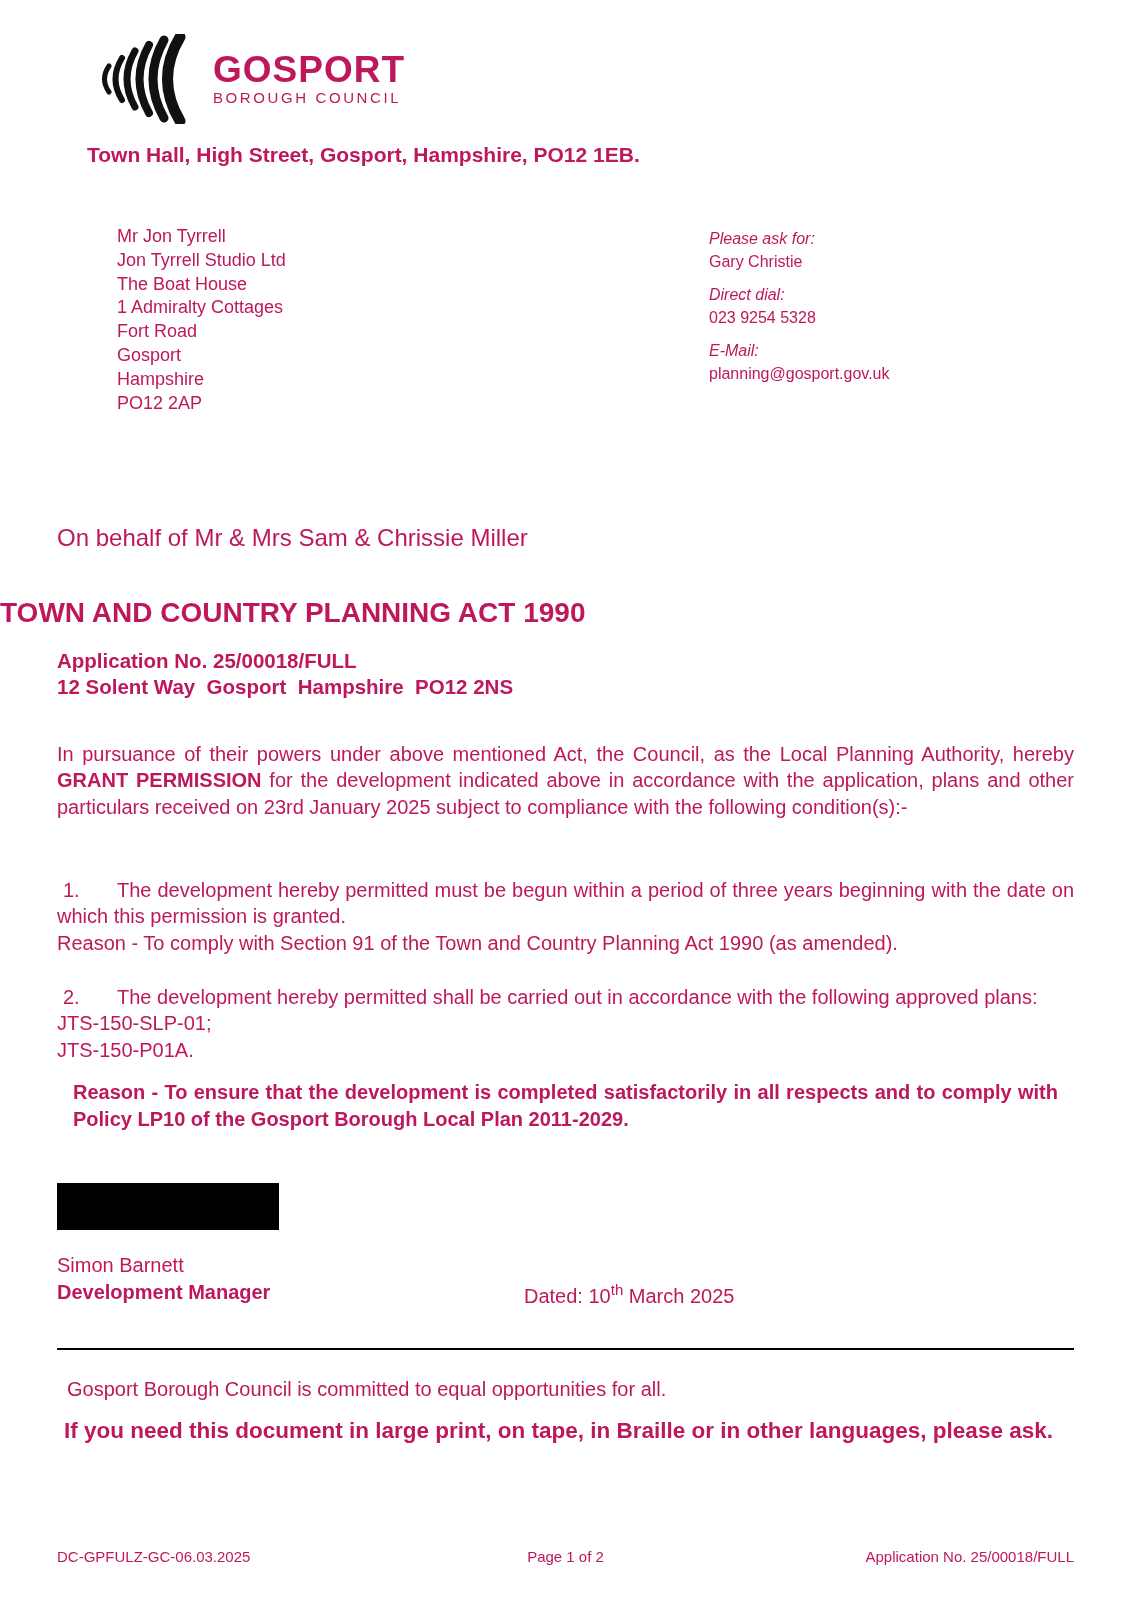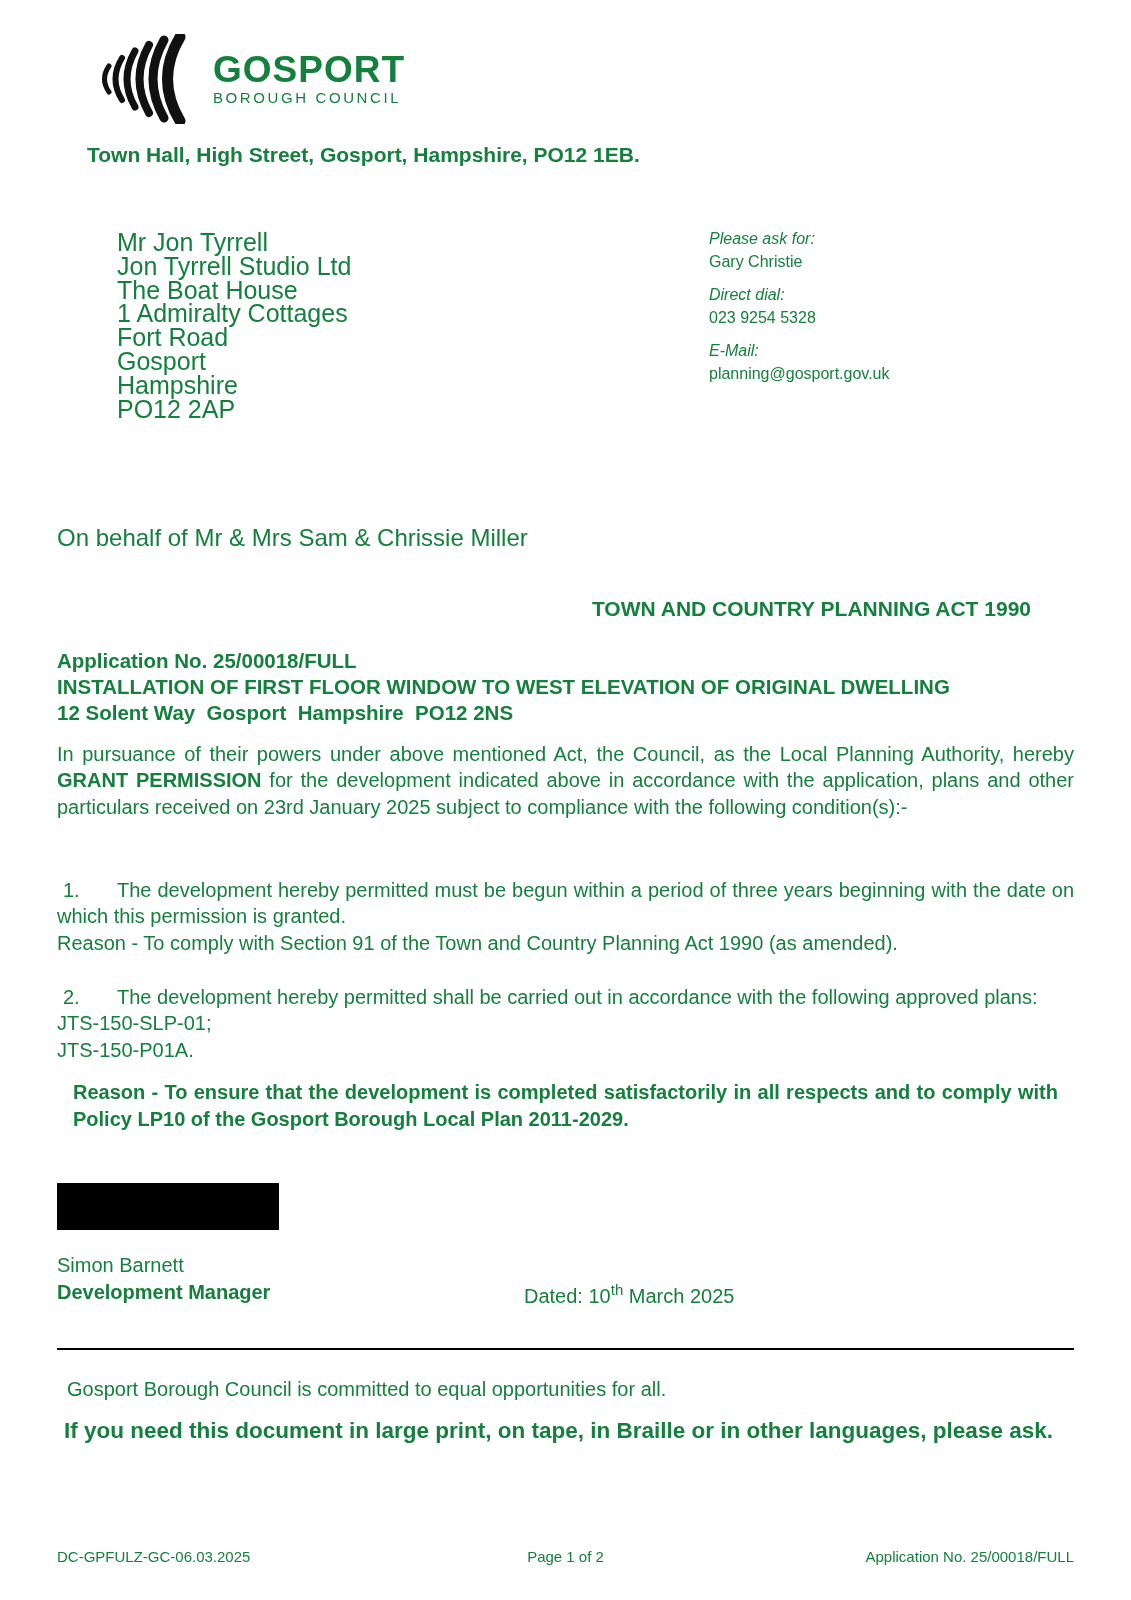--- a/index.html
+++ b/index.html
@@ -2,38 +2,38 @@
 <html><head>
 <meta charset="utf-8">
 <style>
   html,body{margin:0;padding:0;background:#e8e8e8;}
   .page{
     position:relative;
     width:1131px;height:1600px;
     background:#ffffff;
     margin:0 auto;
     font-family:"Liberation Sans", sans-serif;
-    color:#15803d;
+    color:#be185d;
     overflow:hidden;
   }
   
   .logo-row{position:absolute;left:95px;top:34px;display:flex;align-items:center;gap:10px;}
   .logo-text .logo-title{font-size:37px;font-weight:800;letter-spacing:1px;line-height:38px;}
   .logo-text .logo-subtitle{font-size:15px;letter-spacing:2.6px;line-height:18px;}
   .town-hall{position:absolute;left:87px;top:143px;font-size:21px;font-weight:bold;}
 
   
-  .recipient{position:absolute;left:117px;top:231px;font-size:25px;line-height:23.8px;}
+  .recipient{position:absolute;left:117px;top:225px;font-size:18px;line-height:23.8px;}
   .contact{position:absolute;left:709px;top:228px;width:330px;}
   .contact .grp{margin-bottom:10px;}
   .contact .lbl{font-style:italic;font-size:16px;line-height:21px;}
   .contact .val{font-size:16px;line-height:25px;}
 
   .on-behalf{position:absolute;left:57px;top:524px;font-size:24px;}
-  .act-title{position:absolute;left:0;top:597px;width:1031px;text-align:right;font-weight:bold;font-size:21px;}
+  .act-title{position:absolute;left:0;top:597px;width:1031px;text-align:left;font-weight:bold;font-size:28px;}
 
   .app-block{position:absolute;left:57px;top:648px;width:1017px;font-weight:bold;font-size:20.5px;line-height:26px;}
   .prewrap{white-space:pre-wrap;}
 
   .grant-para{position:absolute;left:57px;top:741px;width:1017px;font-size:20px;line-height:26.4px;text-align:justify;}
   .cond1{position:absolute;left:57px;top:877px;width:1017px;font-size:20px;line-height:26.4px;}
   .cond2{position:absolute;left:57px;top:984px;width:1017px;font-size:20px;line-height:26.4px;}
   .cond-text{text-align:justify;margin:0;}
   .cond-num{display:inline-block;width:60px;padding-left:6px;box-sizing:border-box;}
   .plain{margin:0;}
@@ -104,21 +104,20 @@
       <div class="val">planning@gosport.gov.uk</div>
     </div>
   </div>
 
   <div class="on-behalf">On behalf of Mr &amp; Mrs Sam &amp; Chrissie Miller</div>
 
   <div class="act-title">TOWN AND COUNTRY PLANNING ACT 1990</div>
 
   <div class="app-block">
     <div>Application No. 25/00018/FULL</div>
-    <div>INSTALLATION OF FIRST FLOOR WINDOW TO WEST ELEVATION OF ORIGINAL DWELLING</div>
     <div class="prewrap">12 Solent Way  Gosport  Hampshire  PO12 2NS</div>
   </div>
 
   <div class="grant-para"><span>In pursuance of their powers under above mentioned Act, the Council, as the Local Planning Authority, hereby </span><b>GRANT PERMISSION</b><span> for the development indicated above in accordance with the application, plans and other particulars received on 23rd January 2025 subject to compliance with the following condition(s):-</span></div>
 
   <div class="cond1">
     <p class="cond-text"><span class="cond-num">1.</span><span>The development hereby permitted must be begun within a period of three years beginning with the date on which this permission is granted.</span></p>
     <p class="plain">Reason - To comply with Section 91 of the Town and Country Planning Act 1990 (as amended).</p>
   </div>
 

